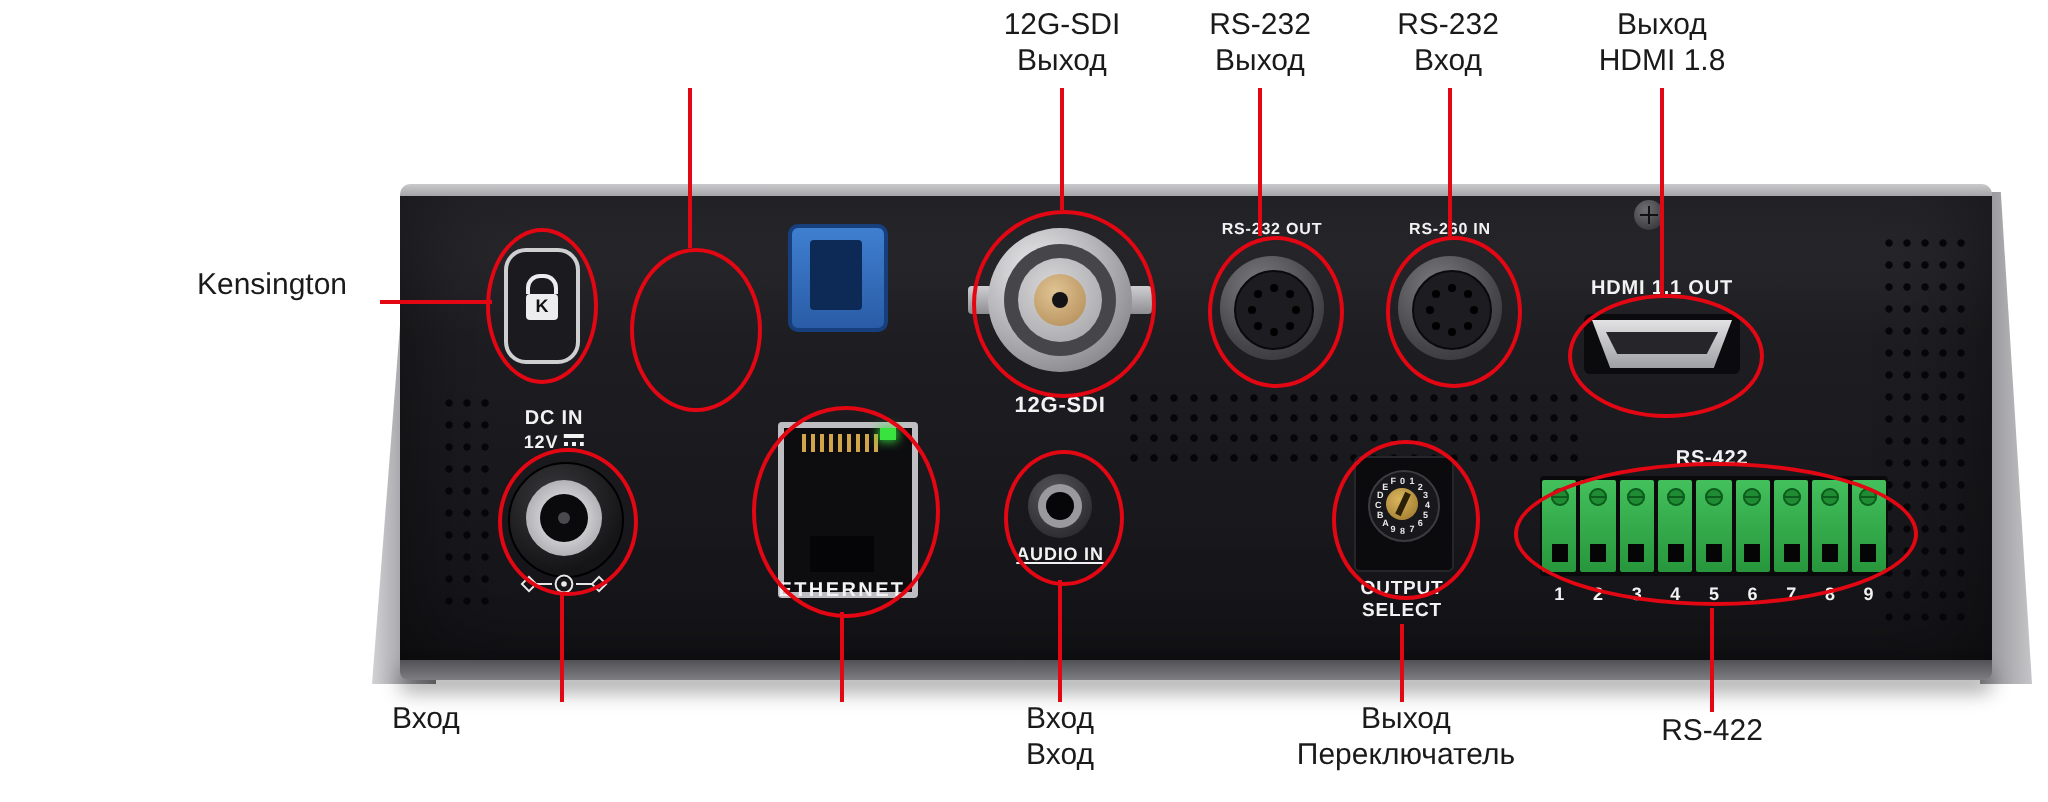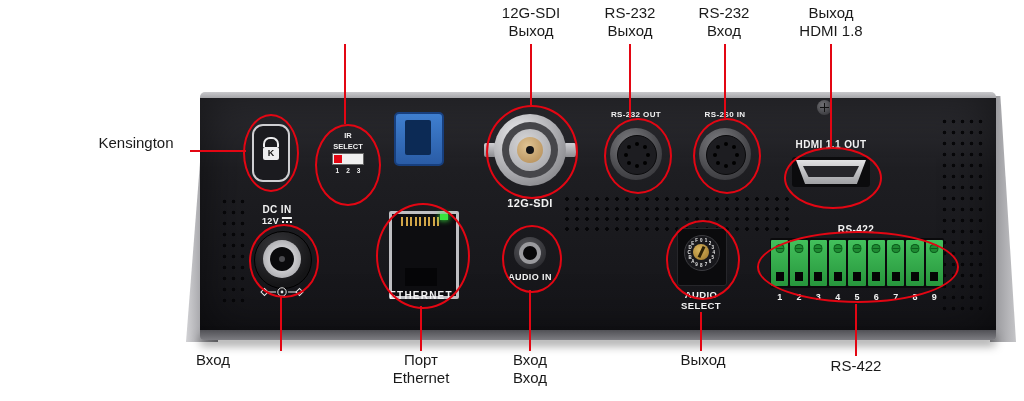--- a/index.html
+++ b/index.html
@@ -96,32 +96,20 @@
 
   <div class="vent" style="left:220px; top:196px; width:28px; height:112px; background-size:9px 11px;"></div>
   <div class="vent" style="left:562px; top:194px; width:232px; height:40px; background-size:10px 10px;"></div>
   <div class="vent" style="left:940px; top:116px; width:46px; height:198px; background-size:9px 11px;"></div>
 
   <div class="kens-slot">
     <div class="kens-shackle"></div>
     <div class="kens-body">K</div>
   </div>
 
-  <div class="ir-block">
-    <div style="font-size:7.5px;">IR</div>
-    <div style="font-size:7.5px;">SELECT</div>
-    <div class="ir-switch">
-      <div class="ir-knob"></div>
-    </div>
-    <div class="ir-nums">
-      <span>1</span>
-      <span>2</span>
-      <span>3</span>
-    </div>
-  </div>
 
   <div style="position:absolute; left:394px; top:112px; width:46px; height:50px;
               background:linear-gradient(#3f7fd0,#2a5ca6); border:2px solid #173f7e; border-radius:5px;">
     <div style="position:absolute; left:9px; top:6px; width:26px; height:35px;
                 background:#0c2a55; border-radius:2px;"></div>
   </div>
   <div style="position:absolute; left:396px; top:180px; color:#ef4444; font-style:italic;
               font-weight:bold; font-size:13px;margin-top:36px;">
     <span>SS</span><span style="font-style:normal; font-size:12px;">↠</span>
   </div>
@@ -209,21 +197,21 @@
               background:repeating-linear-gradient(90deg,#d2a648 0 2px,transparent 2px 4.5px);"></div>
   <div style="position:absolute; left:405px; top:268px; width:32px; height:18px; background:#050507;"></div>
   <div style="position:absolute; left:440px; top:214px; width:8px; height:6px;
               background:#39e23e; box-shadow:0 0 5px 1px rgba(57,226,62,.8);"></div>
   <div class="ptext" style="left:421px; top:290px; font-size:10px; letter-spacing:1.2px;">ETHERNET</div>
 
   <div class="circle" style="left:514px; top:237px; width:32px; height:32px;
               background:radial-gradient(circle at 40% 32%,#55555a,#212125);"></div>
   <div class="circle" style="left:519px; top:242px; width:22px; height:22px; background:#9a9a9e;"></div>
   <div class="circle" style="left:523px; top:246px; width:14px; height:14px; background:#060608;"></div>
-  <div class="ptext" style="left:530px; top:272px; font-size:9px;">AUDIO IN</div>
+  <div class="ptext" style="left:530px; top:272px; font-size:9px;text-decoration:underline;">AUDIO IN</div>
 
   <div style="position:absolute; left:677px; top:228px; width:48px; height:56px;
               background:#0b0b0d; border:1px solid #26262a; border-radius:3px;"></div>
   <div class="circle" style="left:684px; top:235px; width:34px; height:34px; background:#18181c;
               border:1px solid #3c3c40;">
       <span class="dial-char" style="left: 15px; top: 1.5px;">0</span>
       <span class="dial-char" style="left: 19.7835px; top: 2.45151px;">1</span>
       <span class="dial-char" style="left: 23.8388px; top: 5.16117px;">2</span>
       <span class="dial-char" style="left: 26.5485px; top: 9.21646px;">3</span>
       <span class="dial-char" style="left: 27.5px; top: 14px;">4</span>
@@ -237,21 +225,21 @@
       <span class="dial-char" style="left: 2.5px; top: 14px;">C</span>
       <span class="dial-char" style="left: 3.45151px; top: 9.21646px;">D</span>
       <span class="dial-char" style="left: 6.16117px; top: 5.16117px;">E</span>
       <span class="dial-char" style="left: 10.2165px; top: 2.45151px;">F</span>
     </div>
   <div class="circle" style="left:693px; top:244px; width:16px; height:16px;
               background:radial-gradient(circle at 40% 35%,#d8b45e,#9a7428);">
     <div style="position:absolute; left:6.5px; top:2px; width:3px; height:12px;
                 background:#2c2107; transform:rotate(25deg);"></div>
   </div>
-  <div class="ptext" style="left:701px; top:289px; font-size:9.5px;">AUDIO</div>
+  <div class="ptext" style="left:701px; top:289px; font-size:9.5px;">OUTPUT</div>
   <div class="ptext" style="left:701px; top:300px; font-size:9.5px;">SELECT</div>
 
   <div class="ptext" style="left:856px; top:224px; font-size:10px;">RS-422</div>
   <div class="rs422-block">
       <div class="rs422-cell">
         <div class="rs422-screw"></div>
         <div class="rs422-hole"></div>
       </div>
       <div class="rs422-cell">
         <div class="rs422-screw"></div>
@@ -339,28 +327,25 @@
     <div>HDMI 1.8</div>
   </div>
 
   <div class="label" style="left:107px; top:134px;margin-left:29px;">
     <div>Kensington</div>
   </div>
 
   <div class="label no-center" style="left:196px; top:351px;">
     <div>Вход</div>
   </div>
-  <div class="label" style="left:421px; top:351px;">
-    <div>Порт</div>
-    <div>Ethernet</div>
-  </div>
   <div class="label" style="left:530px; top:351px;">
     <div>Вход</div>
     <div>Вход</div>
   </div>
   <div class="label" style="left:703px; top:351px;">
     <div>Выход</div>
+    <div>Переключатель</div>
   </div>
   <div class="label" style="left:856px; top:357px;">
     <div>RS-422</div>
   </div>
 
 </div>
 
 </body></html>

